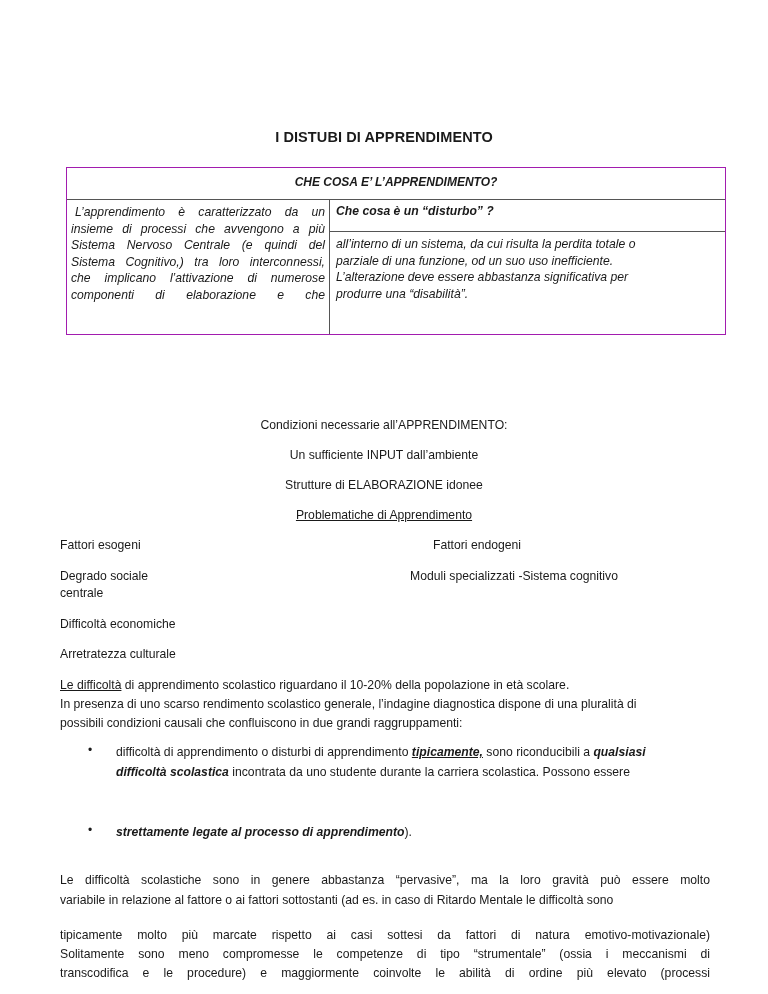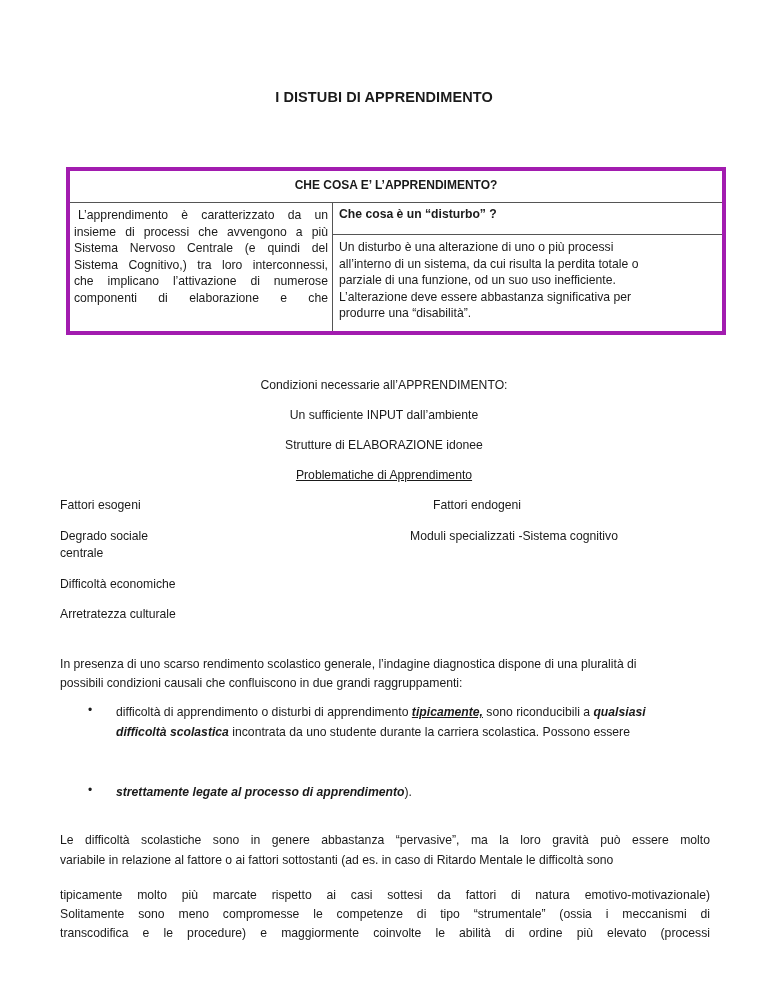--- a/index.html
+++ b/index.html
@@ -2,29 +2,29 @@
 <html><head>
   <meta charset="utf-8">
   <style>
     html, body { margin: 0; padding: 0; background: #ffffff; }
     body {
       width: 768px; height: 994px; overflow: hidden; position: relative;
       font-family: "Liberation Sans", sans-serif; color: #1a1a1a;
       font-size: 12.2px;
     }
     .page { position: absolute; left: 0; top: 0; width: 768px; height: 994px; }
-    .abs { position: absolute; }
+    .abs { position: absolute; margin-top: 40px; }
     .title {
       left: 0; width: 768px; top: 89px; text-align: center;
       font-weight: bold; font-size: 14.5px; letter-spacing: 0.1px;
     }
     
     .tbl {
       position: absolute; left: 66px; top: 167px; width: 660px; height: 168px;
-      border: 4px solid #a21caf; box-sizing: border-box;
+      border: 1px solid #a21caf; box-sizing: border-box; font-style: italic;
     }
     .tbl-head {
       position: absolute; left: 0; top: 0; width: 100%; height: 32px;
       border-bottom: 1px solid #555; box-sizing: border-box;
       text-align: center; font-weight: bold; font-size: 12px; padding-top: 7px;
     }
     .tbl-left {
       position: absolute; left: 0; top: 32px; width: 263px; bottom: 0;
       border-right: 1px solid #555; box-sizing: border-box;
       padding: 4px 4px 0 4px; text-align: justify; line-height: 16.5px;
@@ -61,21 +61,20 @@
     <div class="tbl-left">
       <span class="justify" style="padding-left:4px;">L’apprendimento è  caratterizzato da un</span>
       <span class="justify">insieme di processi che avvengono a più</span>
       <span class="justify">Sistema Nervoso Centrale (e quindi del</span>
       <span class="justify">Sistema Cognitivo,) tra loro interconnessi,</span>
       <span class="justify">che implicano l’attivazione di numerose</span>
       <span class="justify">componenti di elaborazione e che</span>
     </div>
     <div class="tbl-right-head">Che cosa è un “disturbo” ?</div>
     <div class="tbl-right-body">
-      <div>Un disturbo è una alterazione di uno o più processi</div>
       <div>all’interno di un sistema, da cui risulta la perdita totale o</div>
       <div>parziale di una funzione, od un suo uso inefficiente.</div>
       <div>L’alterazione deve essere abbastanza significativa per</div>
       <div>produrre una “disabilità”.</div>
     </div>
   </div>
 
   <div class="abs center-line" style="top:378px;">Condizioni necessarie all’APPRENDIMENTO:</div>
   <div class="abs center-line" style="top:408px;">Un sufficiente INPUT dall’ambiente</div>
   <div class="abs center-line" style="top:438px;">Strutture di ELABORAZIONE idonee</div>
@@ -85,20 +84,23 @@
   <div class="abs" style="left:60px; top:498px;">Fattori esogeni</div>
   <div class="abs" style="left:433px; top:498px;">Fattori endogeni</div>
 
   <div class="abs b" style="left:60px; top:529px;">Degrado sociale</div>
   <div class="abs b" style="left:410px; top:529px;">Moduli specializzati -Sistema cognitivo</div>
   <div class="abs b" style="left:60px; top:546px;">centrale</div>
 
   <div class="abs b" style="left:60px; top:577px;">Difficoltà economiche</div>
   <div class="abs b" style="left:60px; top:607px;">Arretratezza culturale</div>
 
+  <div class="abs para" style="top:636px;">
+    <span class="b u">Le difficoltà</span><span> di apprendimento scolastico riguardano il 10-20% della popolazione in età scolare.</span>
+  </div>
   <div class="abs para" style="top:655px;">In presenza di uno scarso rendimento scolastico generale, l’indagine diagnostica dispone di una pluralità di</div>
   <div class="abs para" style="top:674px;">possibili condizioni causali che confluiscono in due grandi raggruppamenti:</div>
 
   <div class="abs bullet-dot" style="left:88px; top:703px;">•</div>
   <div class="abs bullet-text" style="top:702px;">
     <div><span>difficoltà di apprendimento o disturbi di apprendimento </span><span class="bi u">tipicamente,</span><span> sono riconducibili a </span><span class="bi">qualsiasi</span></div>
     <div><span class="bi">difficoltà scolastica</span><span> incontrata da uno studente durante la carriera scolastica. Possono essere</span></div>
   </div>
 
   <div class="abs bullet-dot" style="left:88px; top:783px;">•</div>

